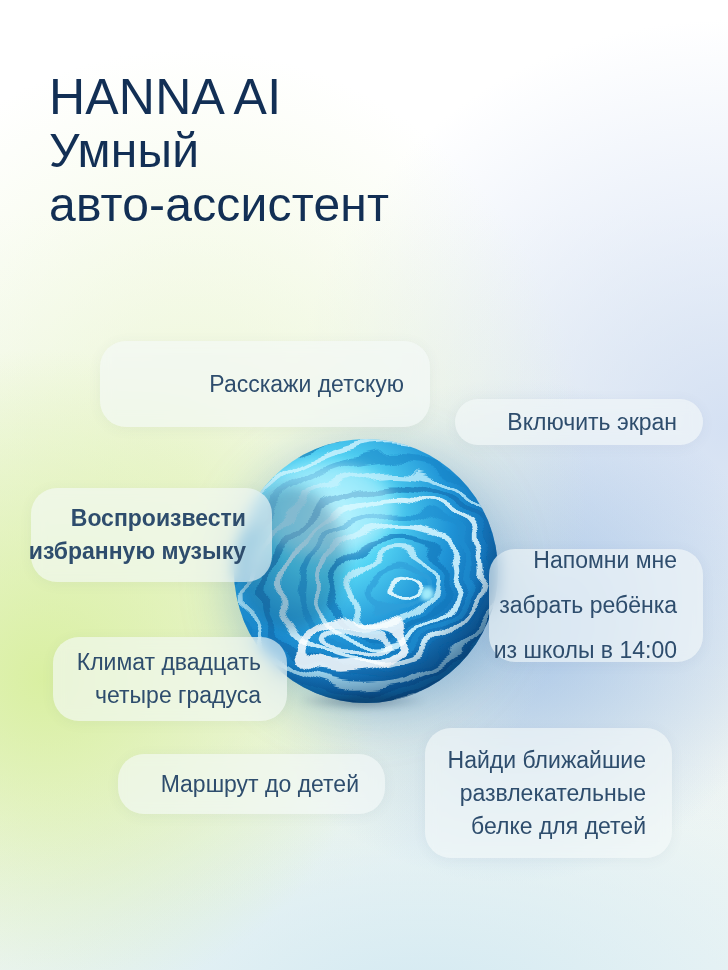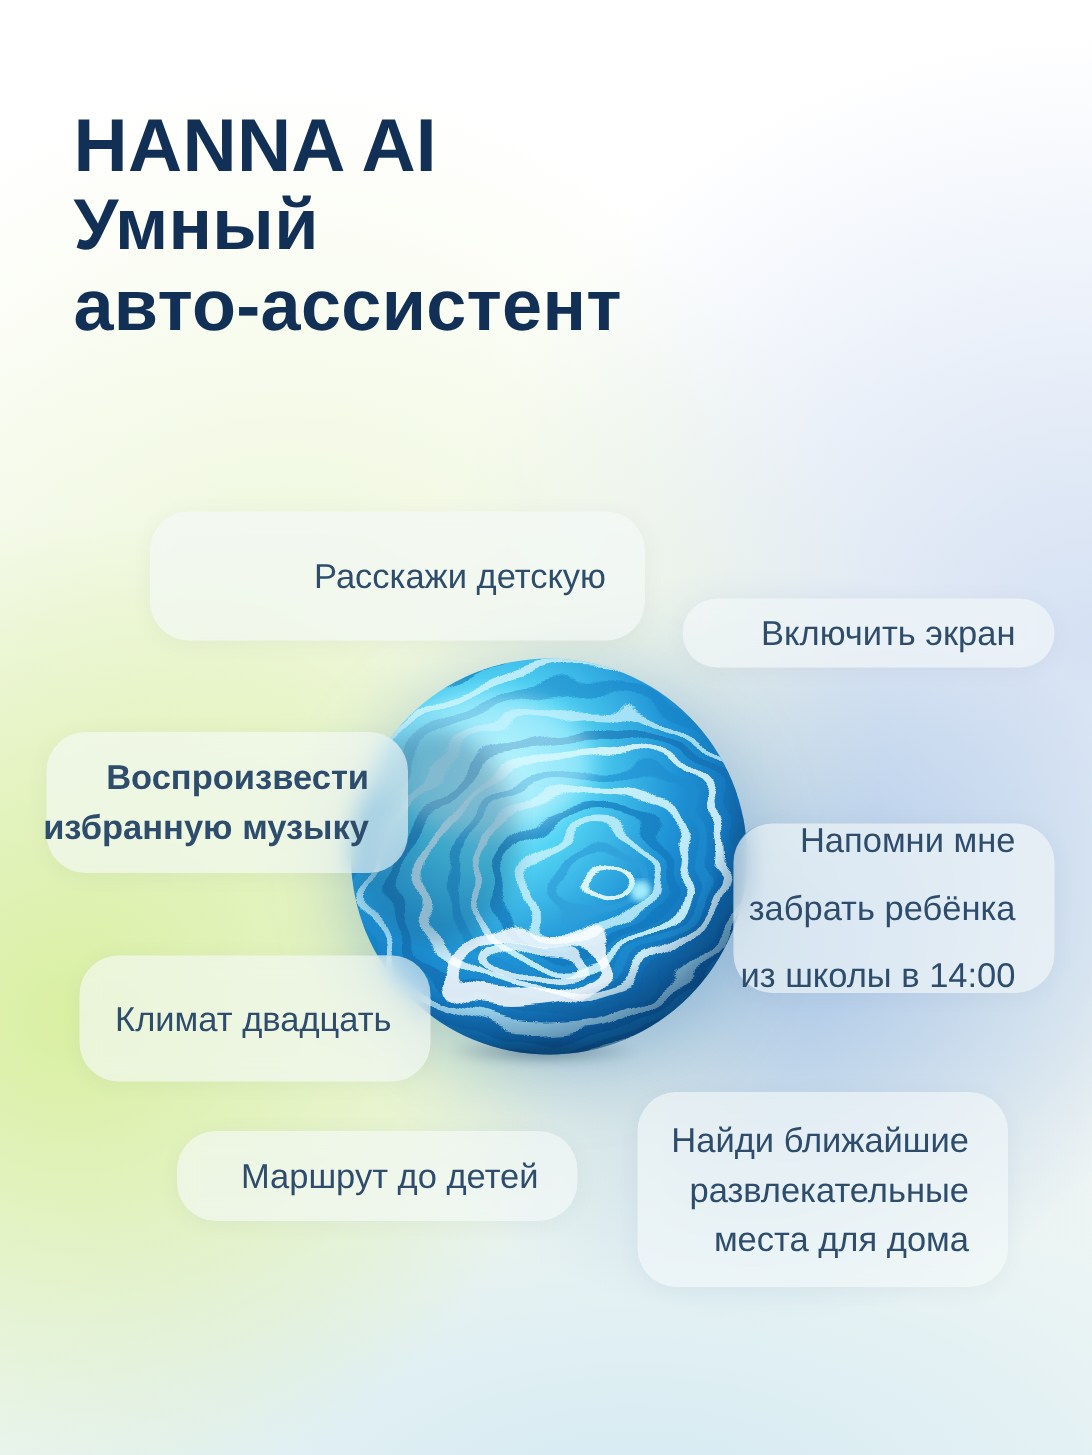--- a/index.html
+++ b/index.html
@@ -11,21 +11,21 @@
     background:
       radial-gradient(46% 34% at 6% 70%,  rgba(216,239,158,0.95) 0%, rgba(216,239,158,0) 100%),
       radial-gradient(55% 45% at 26% 50%, rgba(233,245,204,0.80) 0%, rgba(233,245,204,0) 100%),
       radial-gradient(38% 26% at 70% 65%, rgba(122,167,222,0.60) 0%, rgba(122,167,222,0) 100%),
       radial-gradient(60% 42% at 100% 44%,rgba(209,222,243,0.90) 0%, rgba(209,222,243,0) 100%),
       radial-gradient(80% 30% at 58% 104%,rgba(206,231,241,0.85) 0%, rgba(206,231,241,0) 100%),
       linear-gradient(180deg,#ffffff 0%,#ffffff 22%,#f8fbf7 42%,#f2f7f2 72%,#f3f8f6 100%);
   }
   .title{
     position:absolute;left:49px;top:70px;
-    font-weight:700;color:#122f55;
+    font-weight:400;color:#122f55;
     letter-spacing:0.2px;
   }
   .title .line1{font-size:50px;line-height:54px;}
   .title .line2,.title .line3{font-size:48px;line-height:54px;}
 
   .orb-wrap{position:absolute;left:231px;top:436px;width:270px;height:270px;}
   .orb-wrap svg{filter:drop-shadow(0 10px 26px rgba(30,110,180,0.35));}
   .orb-shadow{
     position:absolute;left:272px;top:688px;width:180px;height:26px;
     background:radial-gradient(50% 50% at 50% 50%, rgba(10,40,70,0.38), rgba(10,40,70,0) 72%);
@@ -141,25 +141,26 @@
   </div>
 
   <div class="bubble b-remind">
     <span>Напомни мне</span>
     <span>забрать ребёнка</span>
     <span>из школы в 14:00</span>
   </div>
 
   <div class="bubble b-climate">
     <span>Климат двадцать</span>
+    <span>четыре градуса</span>
   </div>
 
   <div class="bubble b-route">
     <span>Маршрут до детей</span>
   </div>
 
   <div class="bubble b-places">
     <span>Найди ближайшие</span>
     <span>развлекательные</span>
-    <span>места для дома</span>
+    <span>белке для детей</span>
   </div>
 
 </div>
 
 </body></html>

